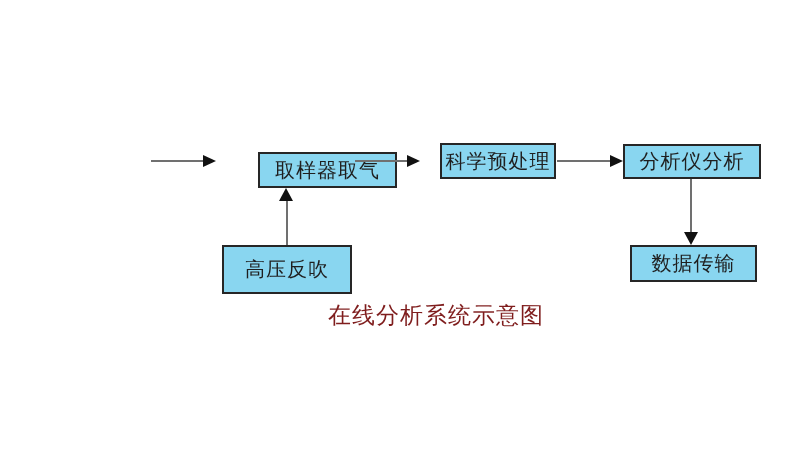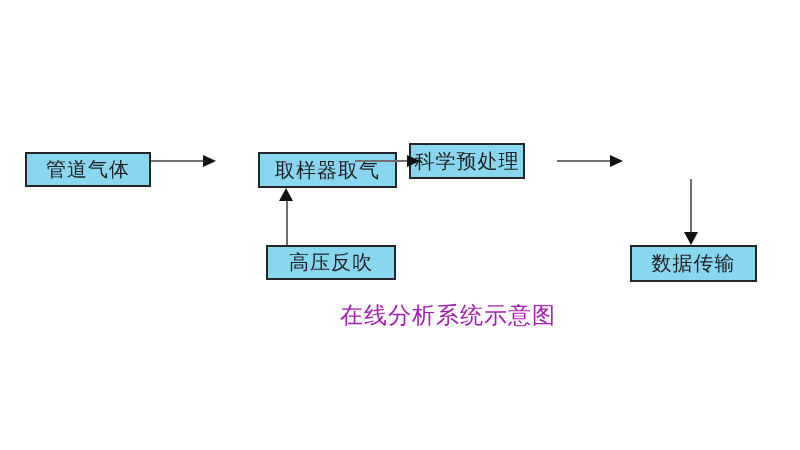--- a/index.html
+++ b/index.html
@@ -53,60 +53,60 @@
   }
   .arrow-up {
     position: absolute;
     width: 0; height: 0;
     border-left: 7px solid transparent;
     border-right: 7px solid transparent;
     border-bottom: 13px solid var(--arrowhead, #111111);
   }
   .caption {
     position: absolute;
-    left: 448px;
+    left: 436px;
     top: 300px;
     transform: translateX(-50%);
     font-size: 23px;
     letter-spacing: 1px;
-    color: #a21caf;
+    color: #7f1d1d;
     white-space: nowrap;
   }
   
   #node-pipeline-gas            { left: 25px;  top: 152px; width: 126px; height: 35px; }
   #node-sampler-gas-intake      { left: 216px; top: 152px; width: 139px; height: 36px; margin-left: 42px; }
-  #node-scientific-pretreatment { left: 409px; top: 143px; width: 116px; height: 36px; }
+  #node-scientific-pretreatment { left: 440px; top: 143px; width: 116px; height: 36px; }
   #node-analyzer-analysis       { left: 623px; top: 144px; width: 138px; height: 35px; }
   #node-data-transmission       { left: 630px; top: 245px; width: 127px; height: 37px; font-family: Liberation Serif, serif; }
-  #node-high-pressure-blowback  { left: 222px; top: 245px; width: 130px; height: 35px; margin-left: 44px; }
+  #node-high-pressure-blowback  { left: 222px; top: 245px; width: 130px; height: 49px; }
   
   #edge0-line  { left: 151px; top: 160px; width: 53px; }
   #edge0-arrow { left: 203px; top: 155px; }
   #edge1-line  { left: 355px; top: 160px; width: 53px; }
   #edge1-arrow { left: 407px; top: 155px; }
   #edge2-line  { left: 557px; top: 160px; width: 54px; }
   #edge2-arrow { left: 610px; top: 155px; }
   #edge3-line  { left: 690px; top: 179px; height: 54px; }
   #edge3-arrow { left: 684px; top: 232px; }
   #edge4-line  { left: 286px; top: 200px; height: 45px; }
   #edge4-arrow { left: 279px; top: 188px; }
 </style>
 </head>
 <body>
 
 <div class="canvas">
 
-  <div class="node" id="node-pipeline-gas">
-    <span>管道气体</span>
-  </div>
   <div class="node" id="node-sampler-gas-intake">
     <span>取样器取气</span>
   </div>
   <div class="node" id="node-scientific-pretreatment">
     <span>科学预处理</span>
+  </div>
+  <div class="node" id="node-analyzer-analysis">
+    <span>分析仪分析</span>
   </div>
   <div class="node" id="node-data-transmission">
     <span>数据传输</span>
   </div>
   <div class="node" id="node-high-pressure-blowback">
     <span>高压反吹</span>
   </div>
 
   <div class="hline" id="edge0-line"></div>
   <div class="arrow-right" id="edge0-arrow"></div>

